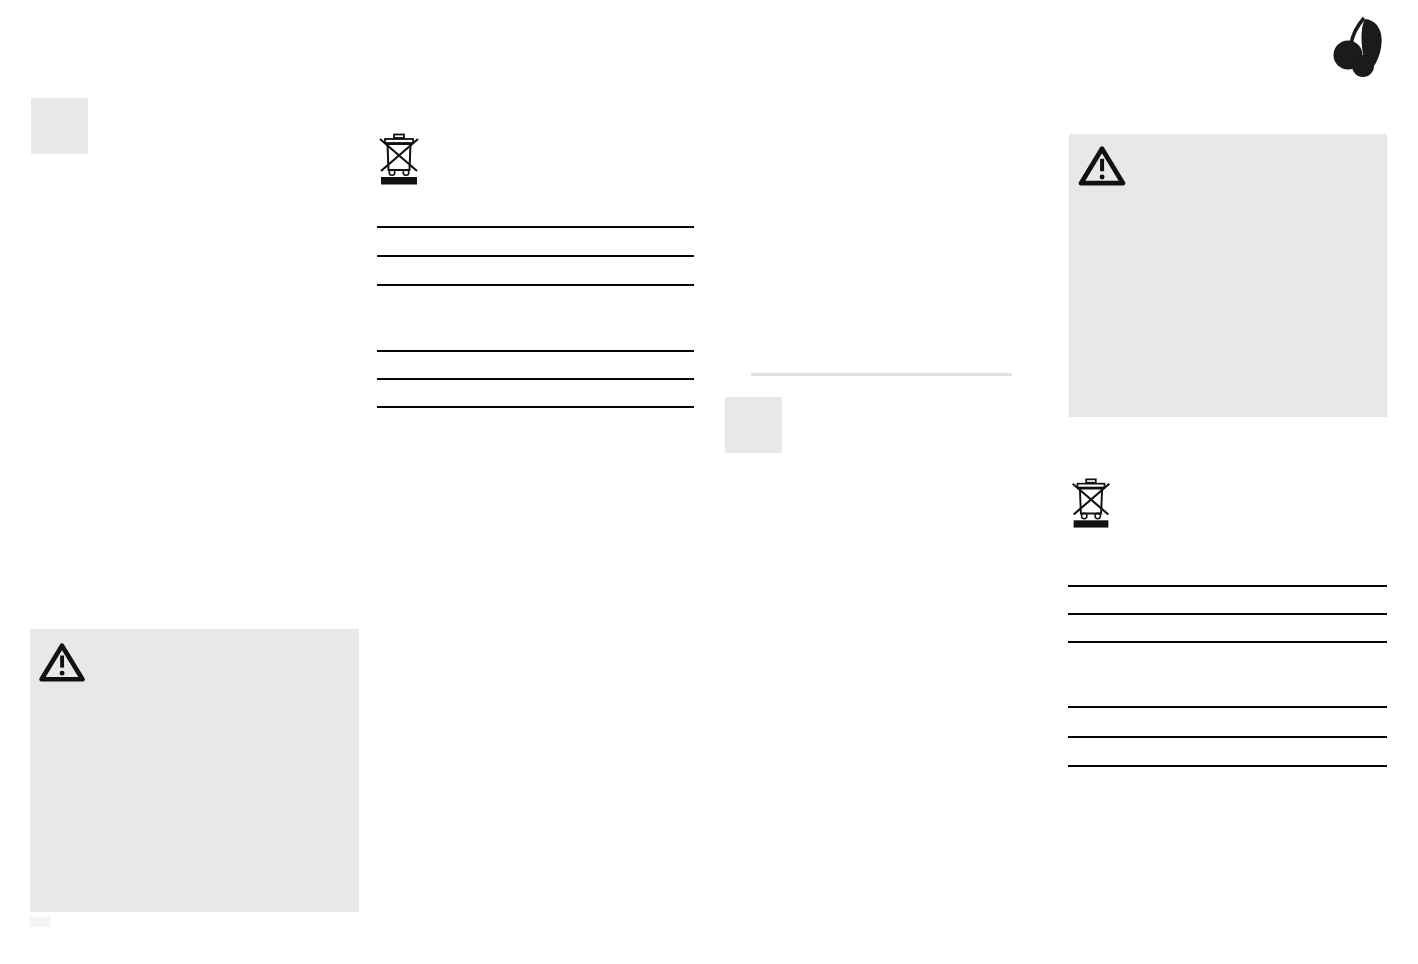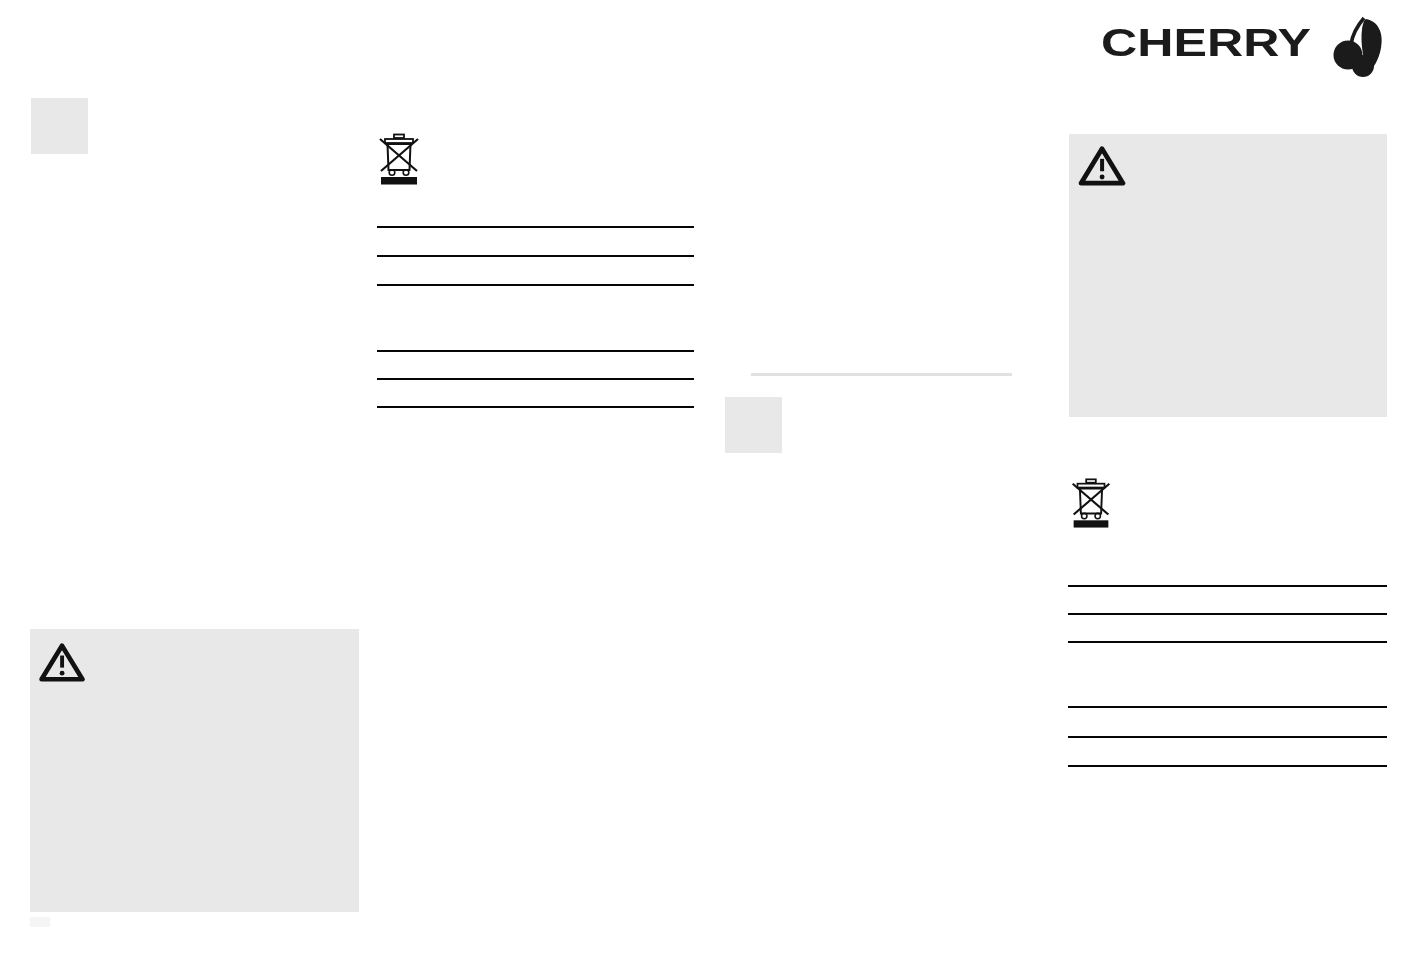--- a/index.html
+++ b/index.html
@@ -70,23 +70,20 @@
     background: #f5f5f5;
   }
 </style>
 </head>
 <body>
 
 <div class="page">
 
   <div class="abs placeholder-square" style="left:31px; top:98px;"></div>
 
-  <div class="abs logo-wrap" style="left:1101px; top:24px;">
-    <span class="logo-text">CHERRY</span>
-  </div>
   <svg class="abs" style="left:1328px; top:15px;" width="62" height="63" viewBox="0 0 62 63">
     <path d="M36 3 C 30 10, 25 17, 23 29" stroke="#1b1b1b" stroke-width="3.6" fill="none"></path>
     <path d="M38 4 C 50 6, 56 18, 53 33 C 51 45, 45 53, 41 58 C 36 48, 32 30, 34 14 C 34.8 9, 36 5, 38 4 Z" fill="#1b1b1b"></path>
     <circle cx="20" cy="40" r="14.5" fill="#1b1b1b"></circle>
     <circle cx="35" cy="51" r="11" fill="#1b1b1b"></circle>
   </svg>
 
   <svg class="abs" style="left:377px; top:130px;" width="44" height="56" viewBox="0 0 44 56">
     <line x1="3" y1="9" x2="40" y2="41" stroke="#111" stroke-width="2.2"></line>
     <line x1="41" y1="9" x2="4" y2="41" stroke="#111" stroke-width="2.2"></line>

